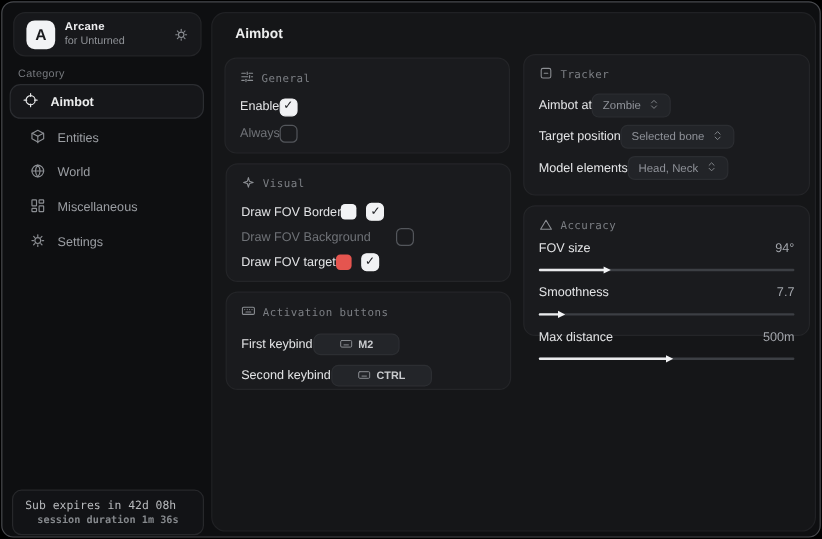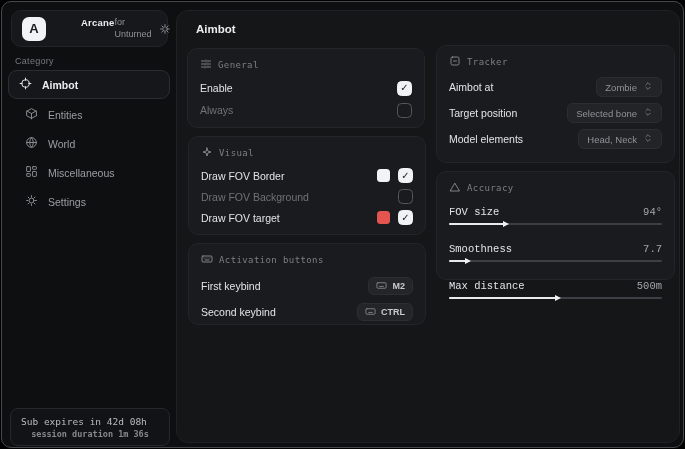--- a/index.html
+++ b/index.html
@@ -14,21 +14,21 @@
   .brand-card {
     position:absolute; left:9px; top:8px; width:157px; height:37px;
     background:#17181b; border:1px solid #232427; border-radius:10px;
     display:flex; align-items:center; padding:0 10px; gap:8px;
   }
   .logo {
     width:24px; height:24px; border-radius:7px; background:#f2f3f5;
     color:#1a1b1e; font-weight:bold; font-size:13px;
     display:flex; align-items:center; justify-content:center; flex:0 0 auto;
   }
-  .brand-text { display:flex; line-height:1.25;margin-left:27px; }
+  .brand-text { display:flex; flex-direction:column; line-height:1.25; }
   .brand-title { font-size:9.5px; font-weight:bold; color:#ededef; letter-spacing:.2px; }
   .brand-sub { font-size:9px; color:#8f9297; }
   .brand-gear { margin-left:auto; display:flex; }
   .category-label { position:absolute; left:13px; top:54px; font-size:9px; color:#76797e; letter-spacing:.3px; }
   .nav { position:absolute; left:0; top:68px; width:174px; display:flex; flex-direction:column; }
   .nav-item {
     height:29px; display:flex; align-items:center; gap:10px;
     padding:0 10px 0 16px; margin:0 6px; color:#9b9ea3; font-size:10.5px;
     border:1px solid transparent; border-radius:9px; cursor:pointer;
   }
@@ -58,53 +58,53 @@
   .p-general    { left:10px;  top:37px;  width:238px; height:80px; }
   .p-visual     { left:11px;  top:125px; width:238px; height:99px; }
   .p-activation { left:11px;  top:232px; width:238px; height:82px; }
   .p-tracker    { left:259px; top:34px;  width:239px; height:118px; }
   .p-accuracy   { left:259px; top:160px; width:239px; height:109px; }
   .panel-head {
     display:flex; align-items:center; gap:6px; margin-bottom:5px;
     font-family:"DejaVu Sans Mono","Liberation Mono",monospace;
     font-size:9px; color:#7c7f84; letter-spacing:.4px;
   }
-  .row { display:flex; align-items:center; justify-content:space-between; min-height:22px;gap:40px; }
+  .row { display:flex; align-items:center; min-height:22px; }
   .p-visual .row { min-height:21px; }
   .p-activation .row { min-height:24px; margin-top:2px; }
   .p-tracker .row { min-height:26px; }
   .row-label { font-size:10.5px; font-weight:500; color:#e3e4e6; }
   .row-label.muted { color:#6f7277; }
   .row-right { display:flex; align-items:center; gap:8px; }
   
   .checkbox {
     width:15px; height:15px; border-radius:4.5px; border:1.5px solid #53565b;
     display:flex; align-items:center; justify-content:center; cursor:pointer;
   }
   .checkbox.checked { background:#f1f2f4; border-color:#f1f2f4; }
   .checkbox.checked::after { content:"✓"; font-size:10px; font-weight:bold; color:#212226; line-height:1; }
   
   .swatch { width:13px; height:13px; border-radius:3.5px; cursor:pointer; }
   
   .keybtn {
-    display:inline-flex; align-items:center; gap:5px; height:18px; padding:0 7px;
+    display:inline-flex; align-items:center; gap:5px; height:18px; padding:0 21px;
     background:#232529; border:1px solid #2c2e32; border-radius:6px;
     color:#c9cbce; font-size:9px; font-weight:bold; cursor:pointer;
     font-family:"Liberation Sans","DejaVu Sans",sans-serif;
   }
   
   .selectbtn {
     display:inline-flex; align-items:center; gap:6px; height:20px; padding:0 8px;
     background:#222428; border:1px solid #2b2d31; border-radius:6px;
     color:#90939a; font-size:9.5px; cursor:pointer;
     font-family:"Liberation Sans","DejaVu Sans",sans-serif;
   }
   
   .srow { margin-bottom:9px; }
-  .srow-top { display:flex; align-items:flex-end; justify-content:space-between; min-height:18px;font-family:Liberation Mono, monospace; }
+  .srow-top { display:flex; align-items:flex-start; justify-content:space-between; min-height:18px; }
   .srow-val { font-size:10.5px; color:#a2a5ab; }
   .slider { position:relative; height:8px; display:flex; align-items:center; margin-top:2px; cursor:pointer; }
   .slider-track { position:absolute; left:0; right:0; height:2px; background:#3c3f44; border-radius:1px; }
   .slider-fill { position:relative; height:2px; background:#e9eaec; border-radius:1px; }
   .slider-thumb {
     position:absolute; right:-5px; top:50%; transform:translateY(-50%);
     width:0; height:0; border-left:6px solid #f2f3f5;
     border-top:3.5px solid transparent; border-bottom:3.5px solid transparent;
   }
   svg { stroke:#8b8e93; stroke-width:1.8; fill:none; stroke-linecap:round; stroke-linejoin:round; }

